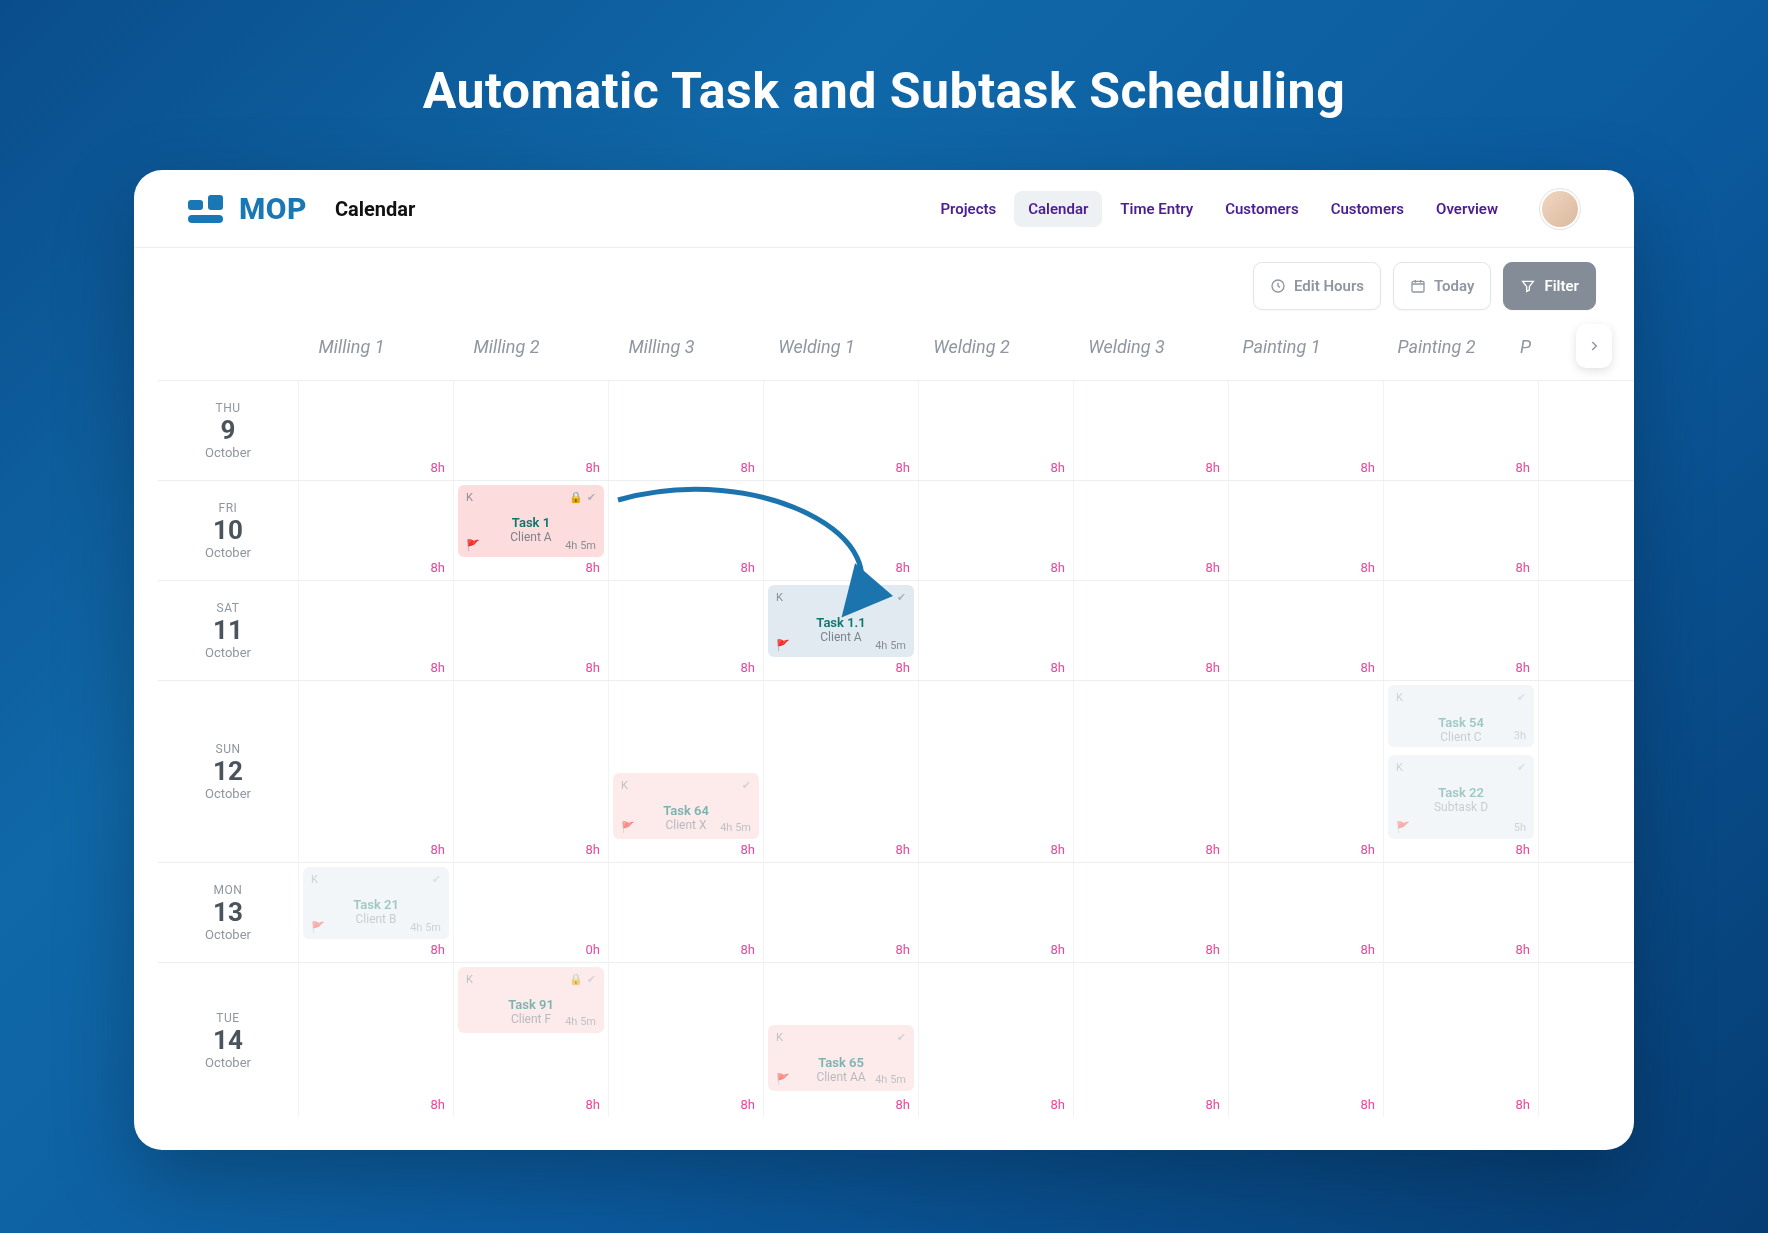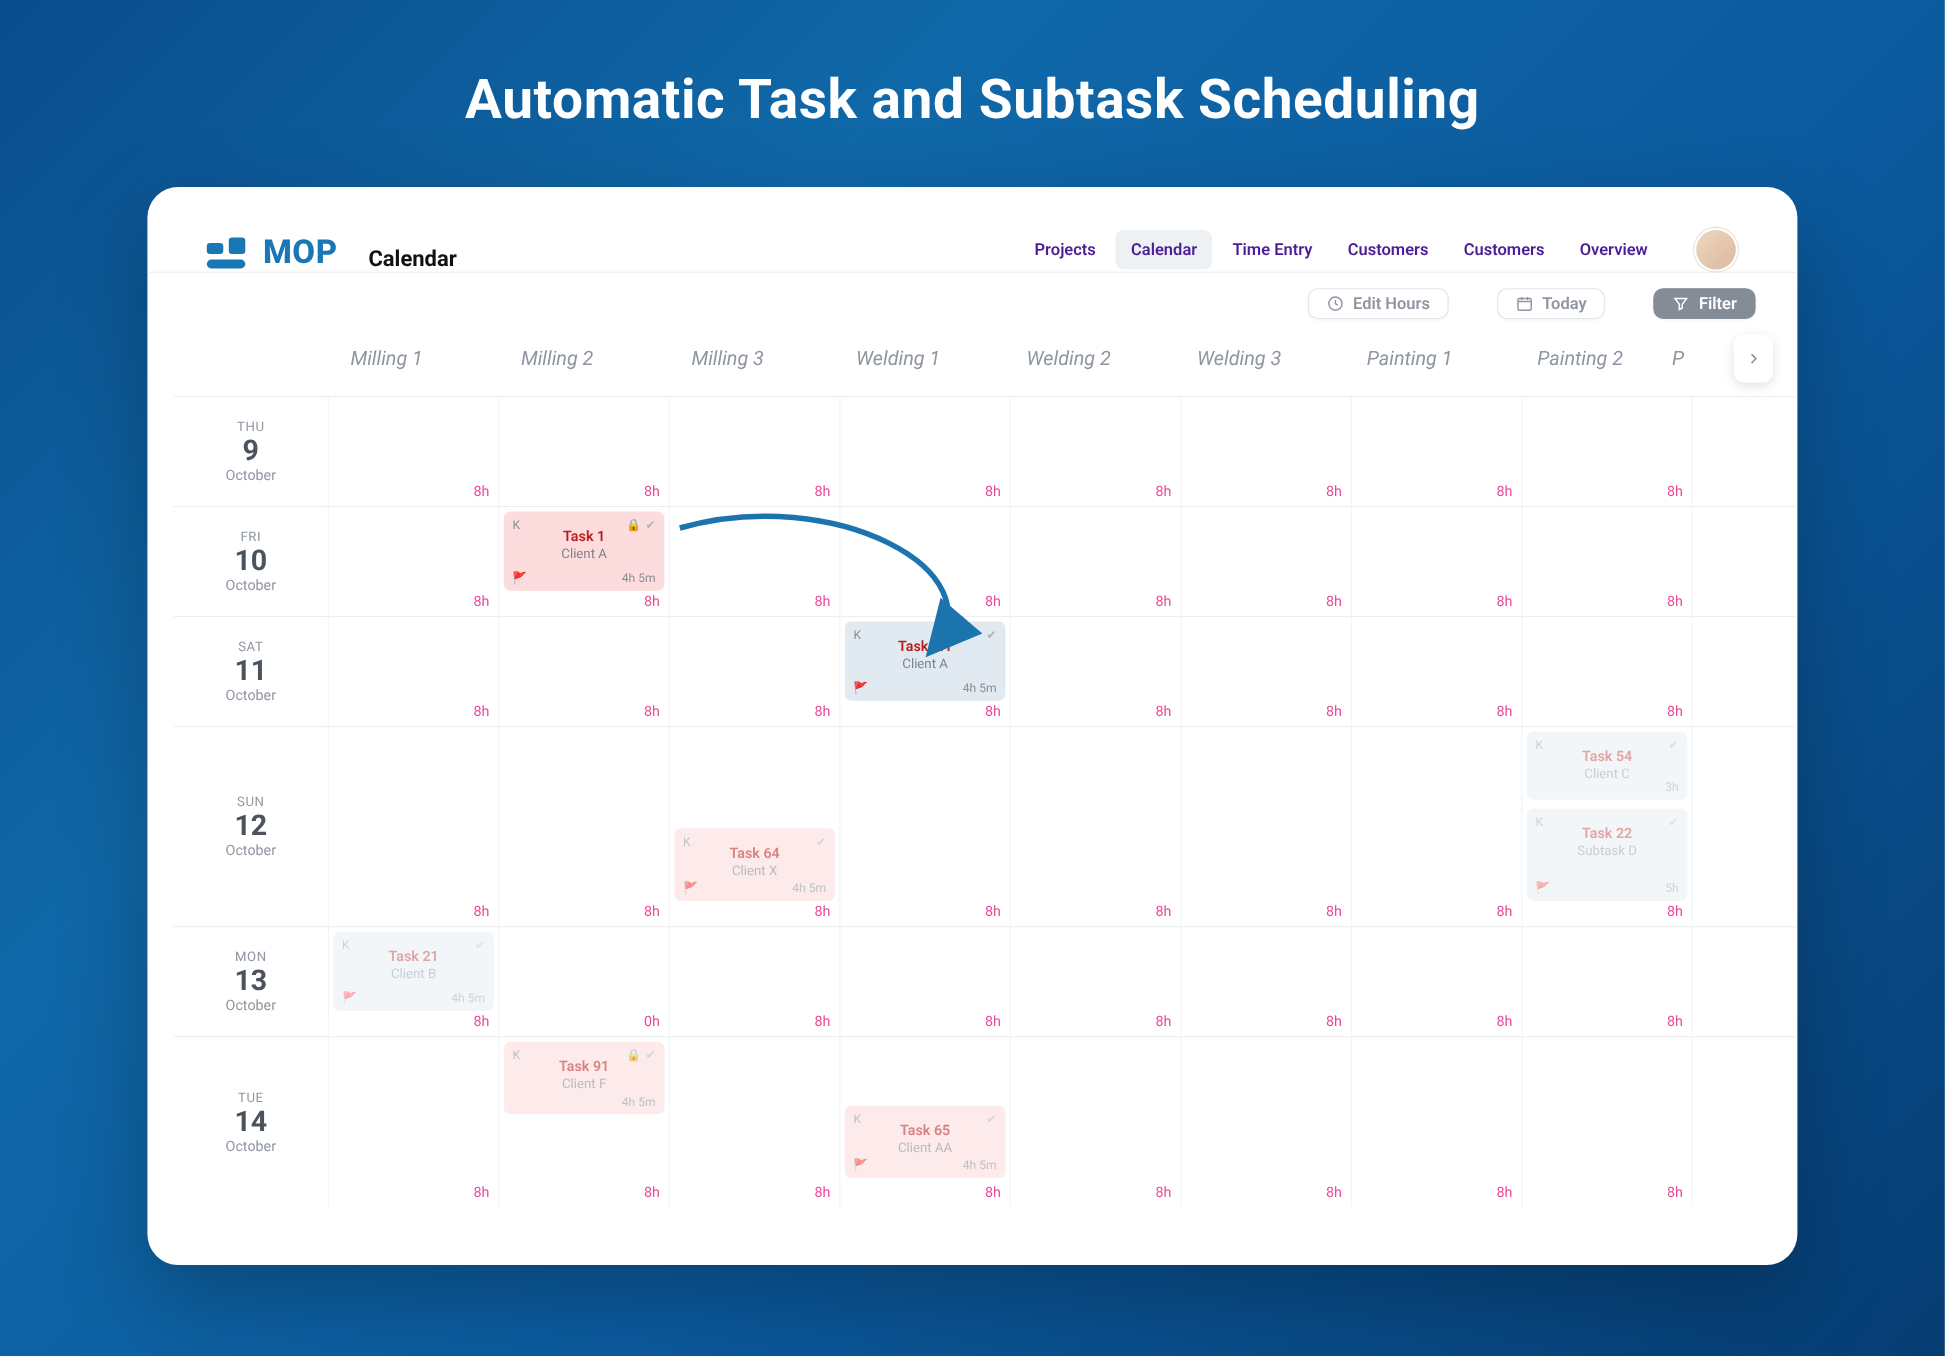--- a/index.html
+++ b/index.html
@@ -25,21 +25,21 @@
     width: 1500px;
     height: 980px;
     border-radius: 28px;
     box-shadow: 0 30px 80px rgba(0,0,0,.25);
     overflow: hidden;
     position: relative;
   }
   
   .app-header {
     display: flex;
-    align-items: flex-end;
+    align-items: center;
     height: 78px;
     padding: 0 54px;
     border-bottom: 1px solid #eceef0;
   }
   .logo-block { display: flex; align-items: center; gap: 16px; margin-right: 28px; }
   .logo-mark { display: flex; flex-direction: column; gap: 5px; }
   .logo-row1 { display: flex; gap: 5px; align-items: baseline;}
   .logo-sq { width: 15px; height: 15px; background: #1a77b6; border-radius: 3px; }
   .logo-sq.s { width: 15px; height: 10px; }
   .logo-bar { width: 35px; height: 8px; background: #1a77b6; border-radius: 4px; }
@@ -61,25 +61,24 @@
     margin-left: 24px;
     box-shadow: inset 0 0 0 2px #fff, 0 0 0 1px #e2e4e7;
   }
   
   .toolbar {
     display:flex; justify-content:flex-end; gap:12px;
     padding: 14px 38px 2px;
   }
   .tb-btn {
     display:flex; align-items:center; gap:8px;
-    height:28px; padding:8px 16px; border-radius:9px;
+    height:48px; padding:8px 16px; border-radius:9px;
     font-size:15px; font-weight:600; cursor:pointer;
     border:1px solid #e2e4e7; background:#fff; color:#8f96a1;
     box-shadow: 0 1px 2px rgba(0,0,0,.03);
-    margin-left: 32px;
   }
   .tb-btn.primary { background:#848c97; color:#fff; border-color:#848c97; }
   .tb-icon { width:16px; height:16px; }
   
   .cols-wrap { position:relative; }
   .cols {
     display:flex; margin-left:140px; height:68px; align-items:center;
   }
   .col {
     width: 155px; text-align:center; font-size:18px; color:#8f96a1;font-style:italic;
@@ -112,21 +111,21 @@
   .hours { position:absolute; right:8px; bottom:5px; font-size:13px; color:#ec4899; }
   
   .card {
     position:absolute; left:4px; right:4px; border-radius:6px;
     padding:6px 8px 6px 8px; font-size:13px;
   }
   .card.pink { background:#fcdcdc; }
   .card.blue { background:#e1eaf1; }
   .card .badge { position:absolute; left:8px; top:6px; font-size:11px; color:#8a8f96;}
   .card .icons { position:absolute; right:8px; top:6px; font-size:11px; color:#aeb3ba; display:flex; gap:4px;}
-  .card .title { text-align:center; font-weight:600; margin-top:10px; color:#b91c1c;}
+  .card .title { text-align:center; font-weight:600; margin-top:24px; color:#0f766e;}
   .card .client { text-align:center; font-size:12px; color:#7c838c;}
   .card .dur { position:absolute; right:8px; bottom:5px; font-size:11px; color:#8a8f96;}
   .card .flag { position:absolute; left:8px; bottom:5px; font-size:11px;}
   .dim { opacity:.55; }
   .dim2 { opacity:.4; }
   
   .arrow-overlay {
     position:absolute; pointer-events:none;
   }
 </style>

